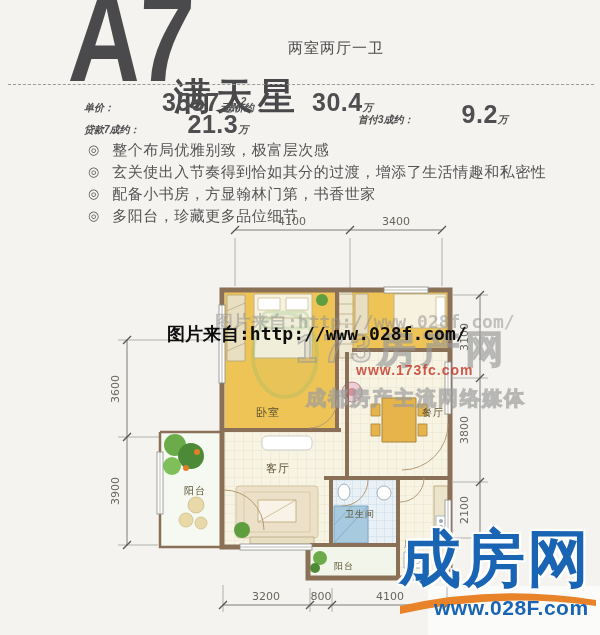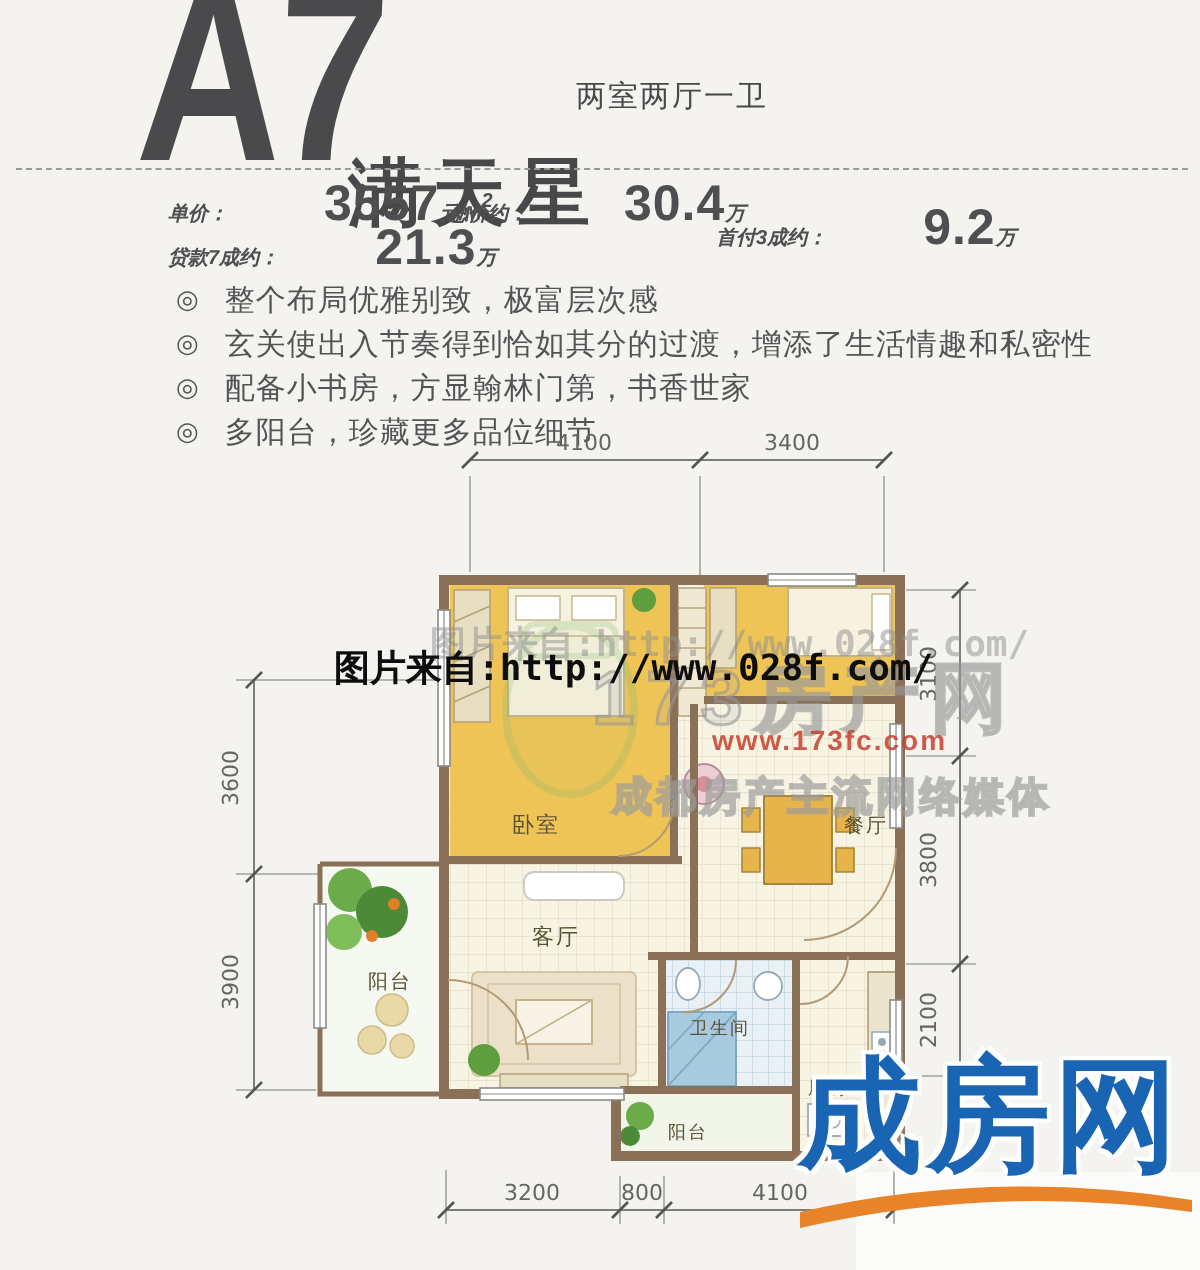--- a/index.html
+++ b/index.html
@@ -262,14 +262,15 @@
   <div class="abs wm-src wm-src-faint">图片来自:http://www.028f.com/</div>
   <div class="abs wm-src wm-src-main">图片来自:http://www.028f.com/</div>
   <div class="abs wm-site">173房产网</div>
   <div class="abs wm-url">www.173fc.com</div>
   <div class="abs logo-name">成房网</div>
 
   <div class="abs wm-slogan">成都房产主流网络媒体</div>
   <svg class="abs logo-swoosh" width="204" height="34" viewBox="0 0 204 34">
     <path d="M4,24 Q100,2 200,18 L200,24 Q100,10 4,32 Z" fill="#e8832a"></path>
   </svg>
+  <div class="abs logo-url">www.028F.com</div>
 
 </div>
 
 </body></html>

